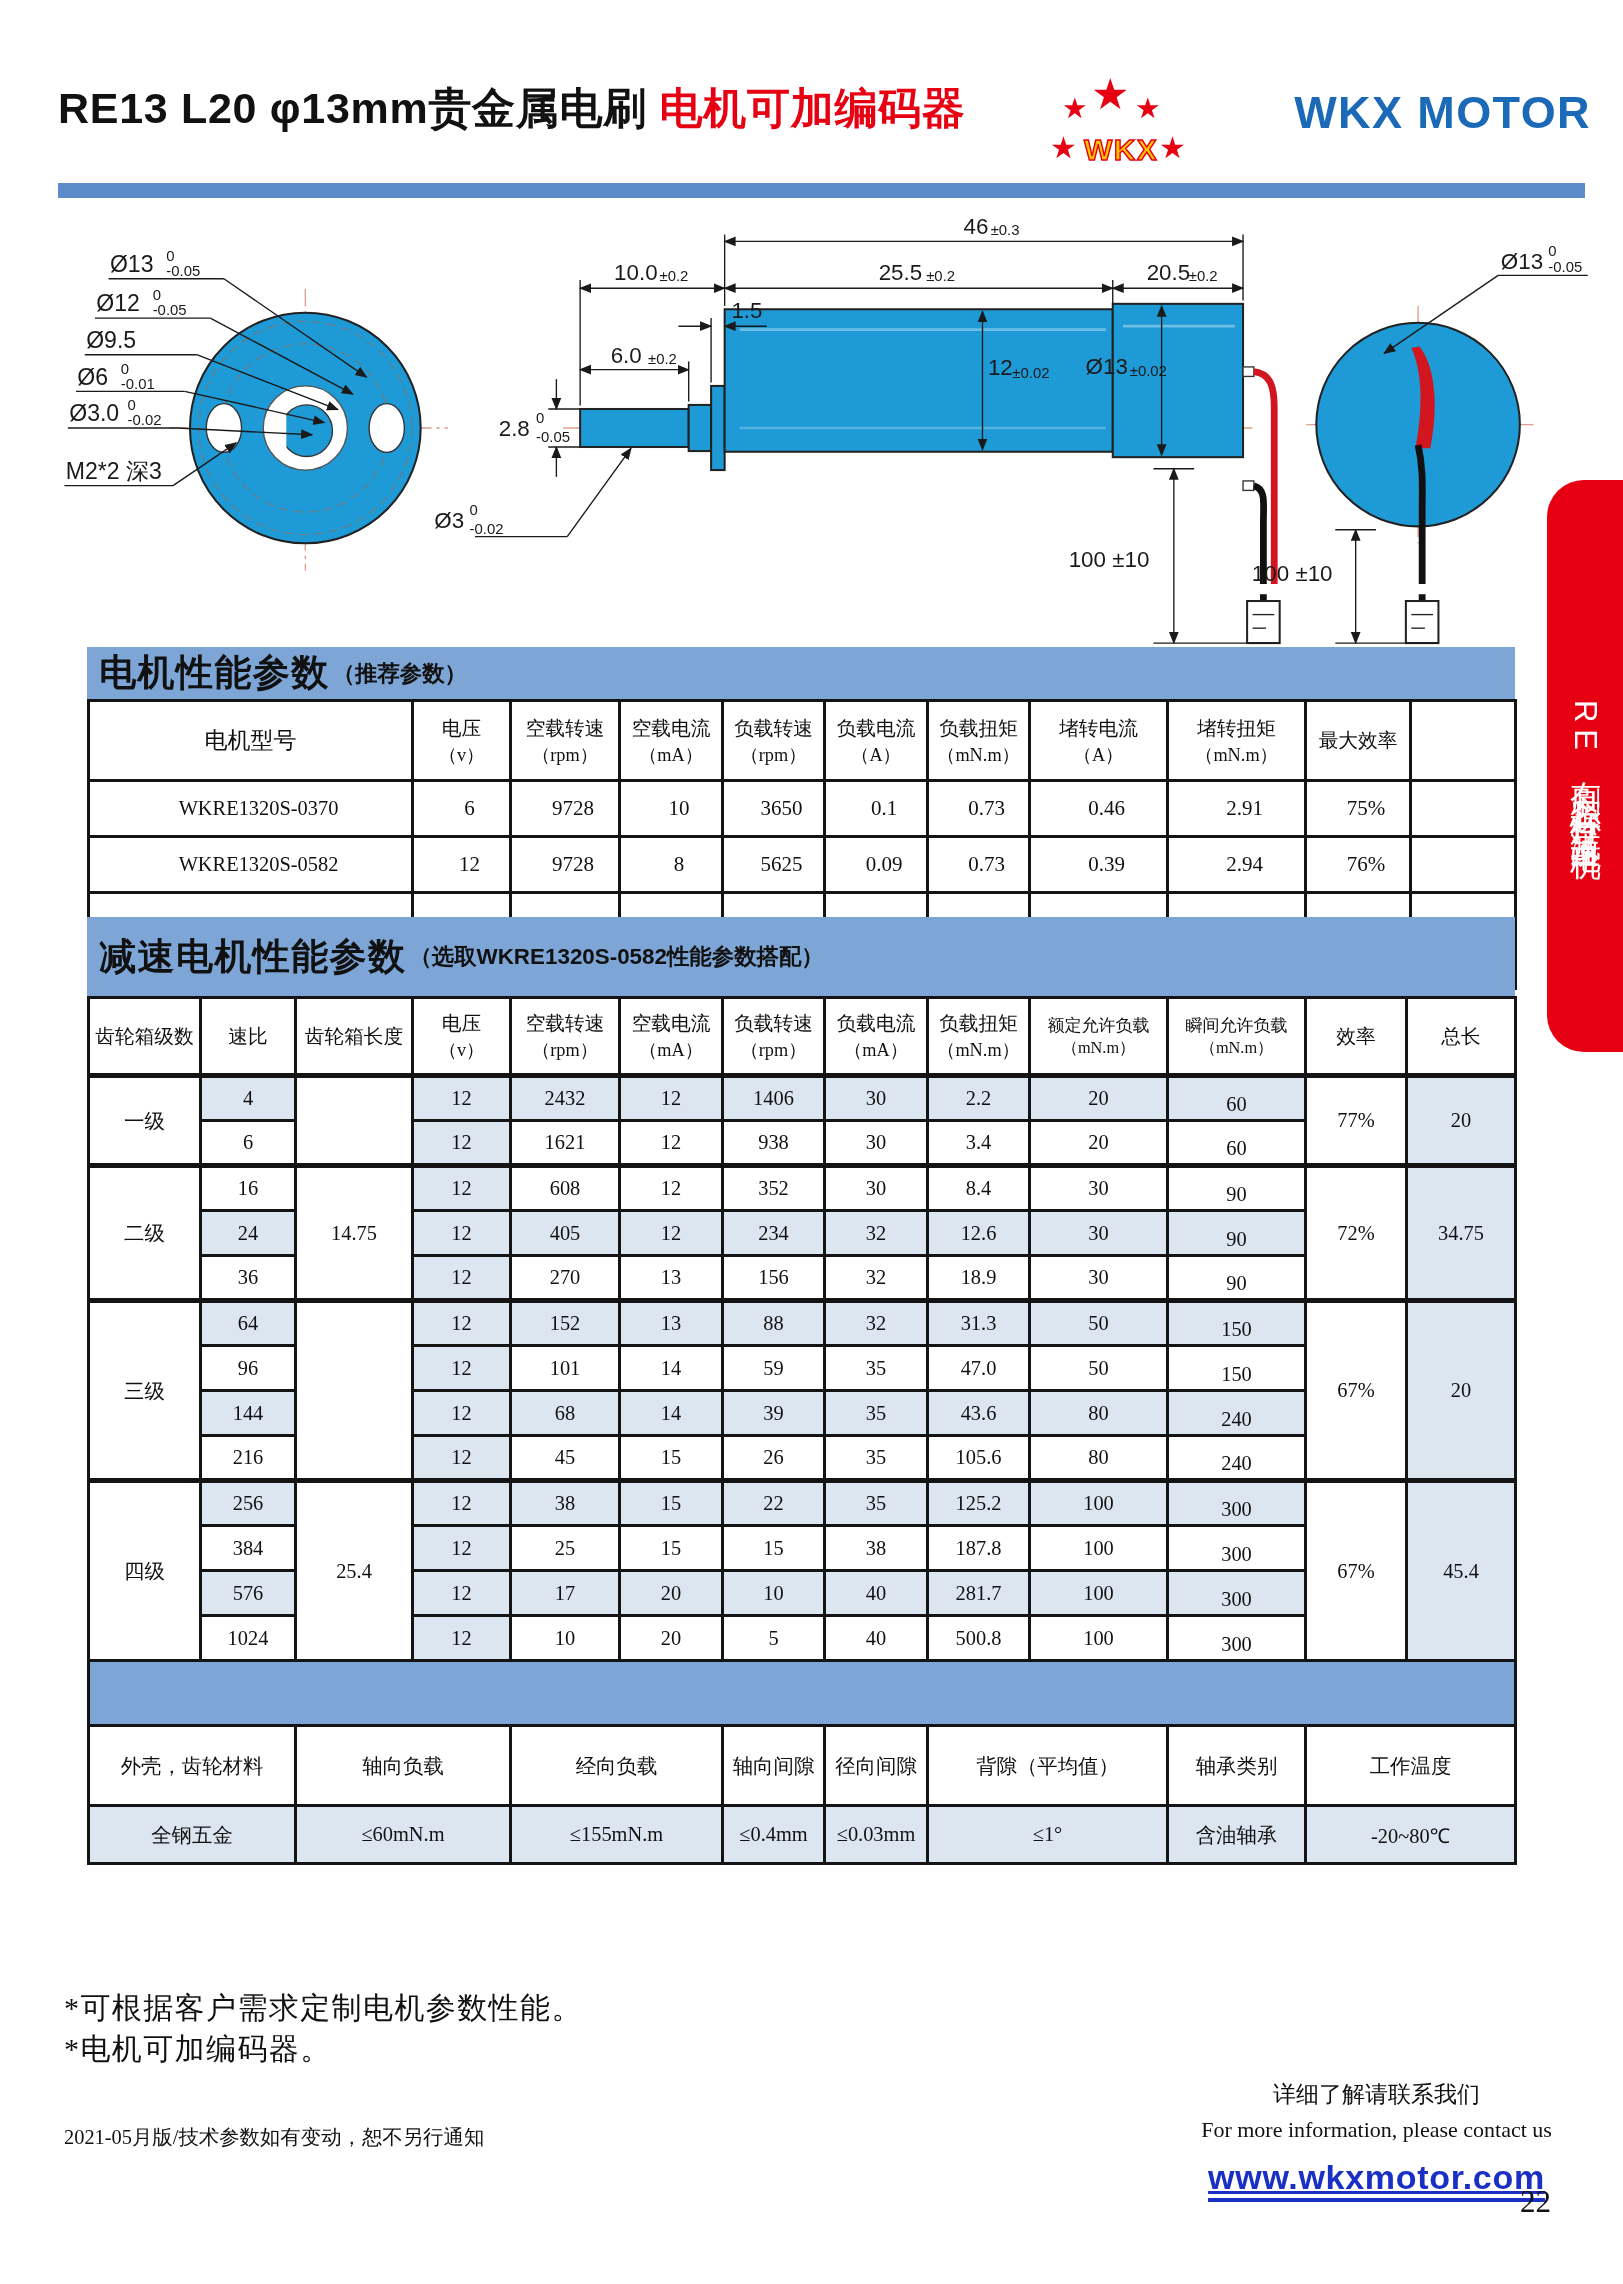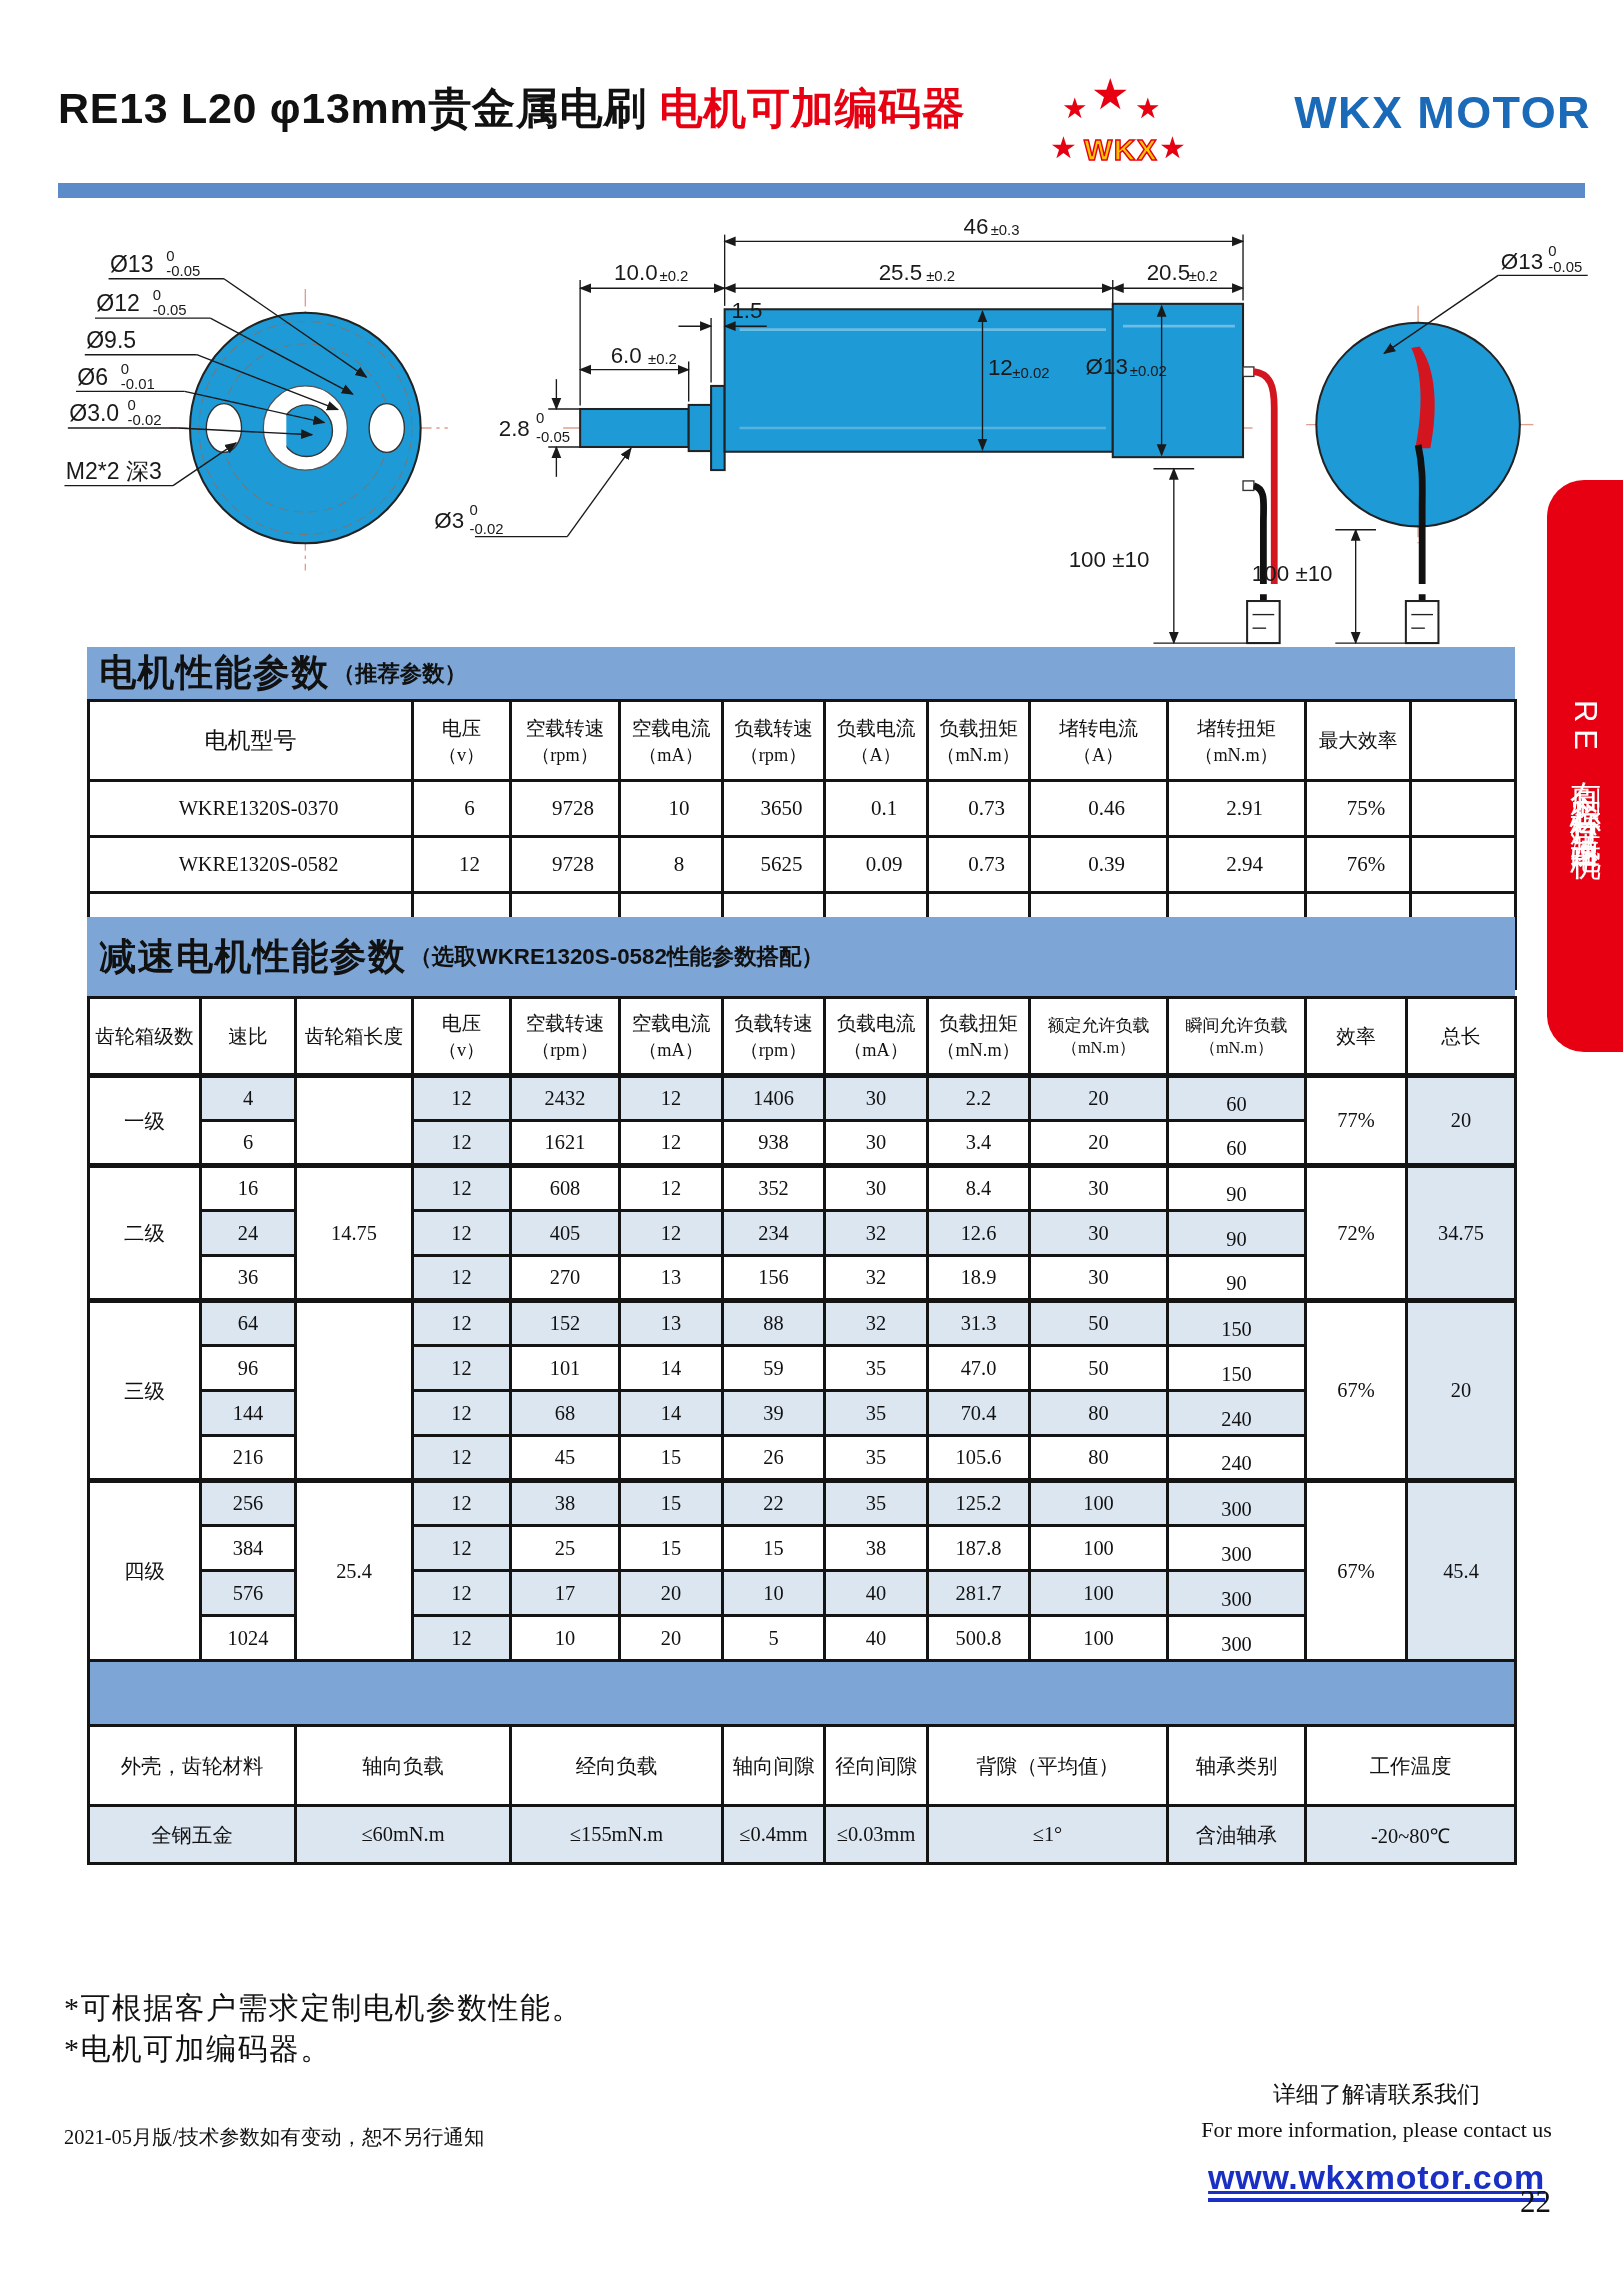--- a/index.html
+++ b/index.html
@@ -527,21 +527,21 @@
       <td class="d">50</td>
       <td class="d vb">150</td>
     </tr>
     <tr class="r-sh">
       <td class="d">144</td>
       <td class="vcol">12</td>
       <td class="d">68</td>
       <td class="d">14</td>
       <td class="d">39</td>
       <td class="d">35</td>
-      <td class="d">70.4</td>
+      <td class="d">43.6</td>
       <td class="d">80</td>
       <td class="d vb">240</td>
     </tr>
     <tr>
       <td class="d">216</td>
       <td class="vcol">12</td>
       <td class="d">45</td>
       <td class="d">15</td>
       <td class="d">26</td>
       <td class="d">35</td>

